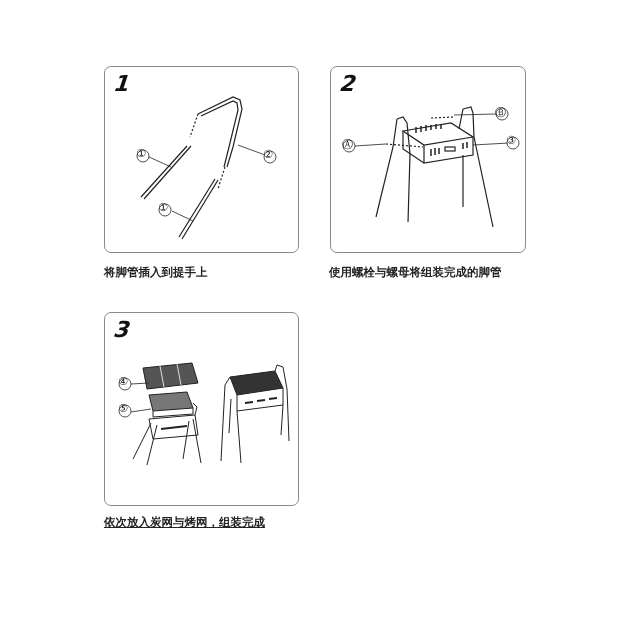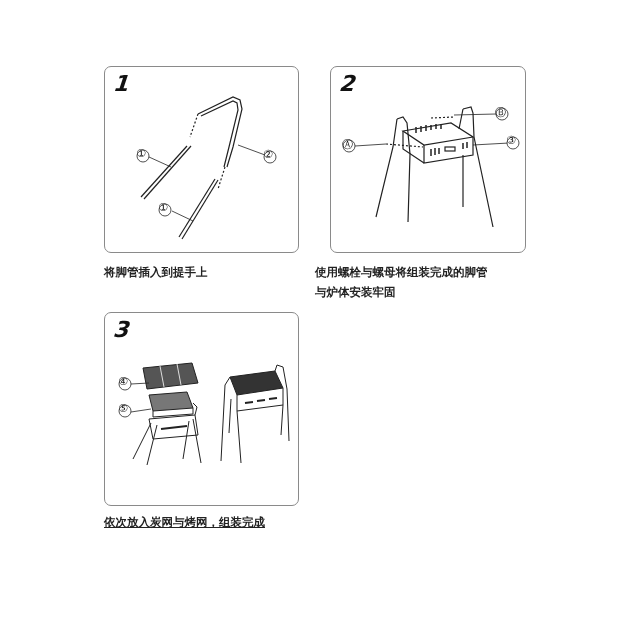--- a/index.html
+++ b/index.html
@@ -75,23 +75,22 @@
       <path d="M 142 78 L 178 76" stroke-width="0.8"></path>
     </g>
     <circle cx="18" cy="79" r="6" fill="#fff" stroke="#222" stroke-width="0.8"></circle>
     <circle cx="171" cy="47" r="6" fill="#fff" stroke="#222" stroke-width="0.8"></circle>
     <circle cx="182" cy="76" r="6" fill="#fff" stroke="#222" stroke-width="0.8"></circle>
   </svg>
   <span style="position:absolute;left:11px;top:70px;font-size:11px;">Ⓐ</span>
   <span style="position:absolute;left:164px;top:38px;font-size:11px;">Ⓑ</span>
   <span style="position:absolute;left:175px;top:67px;font-size:11px;">③</span>
 </div>
-<div class="caption" style="left:315px;top:262px;width:226px;">
+<div class="caption" style="left:329px;top:262px;width:226px;">
   <div>使用螺栓与螺母将组装完成的脚管</div>
-  <div>与炉体安装牢固</div>
 </div>
 
 <div class="panel" style="left:104px;top:312px;width:195px;height:194px;">
   <span class="step-num">3</span>
   <svg width="195" height="194">
     <g fill="none" stroke="#222" stroke-width="1">
 
       <path d="M 38 55 L 87 50 L 93 70 L 42 76 Z" fill="#555"></path>
       <path d="M 55 53 L 59 74 M 72 51 L 76 72" stroke="#ddd"></path>
 

